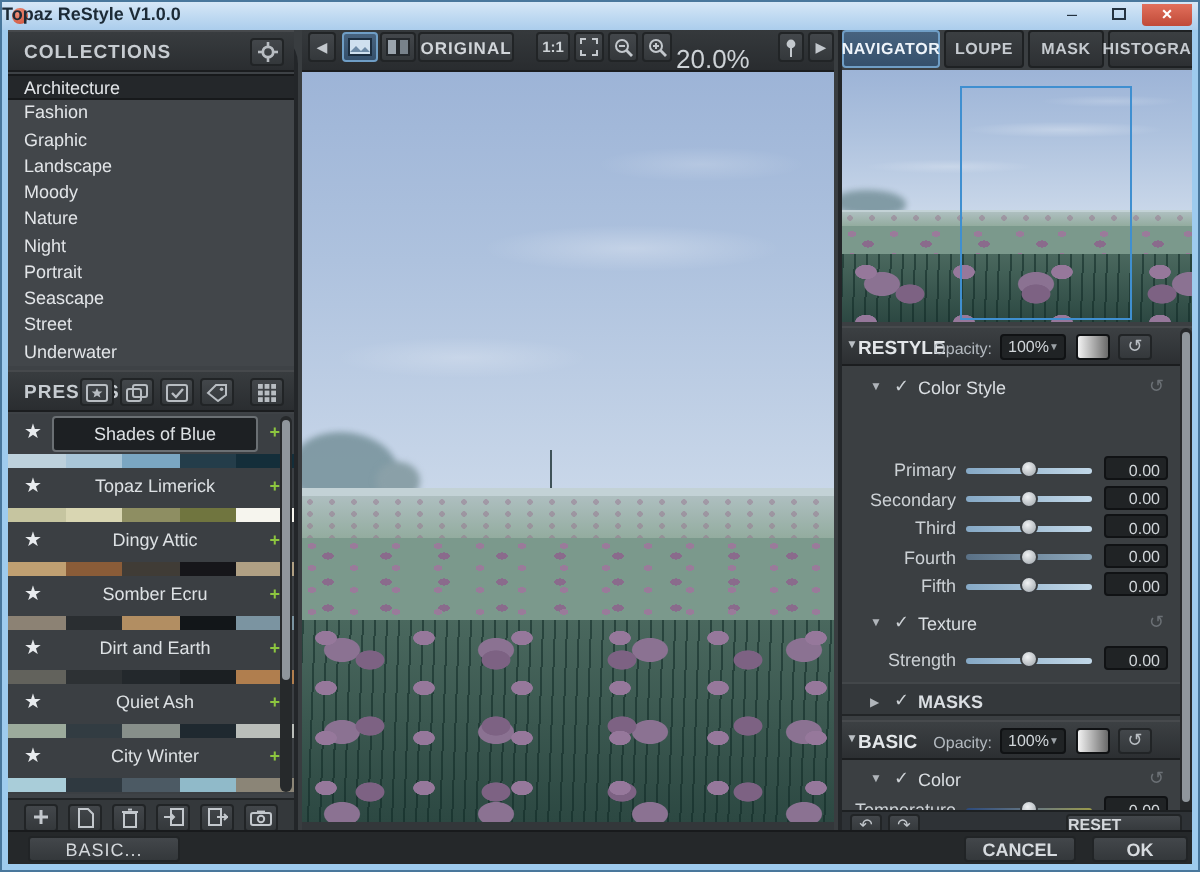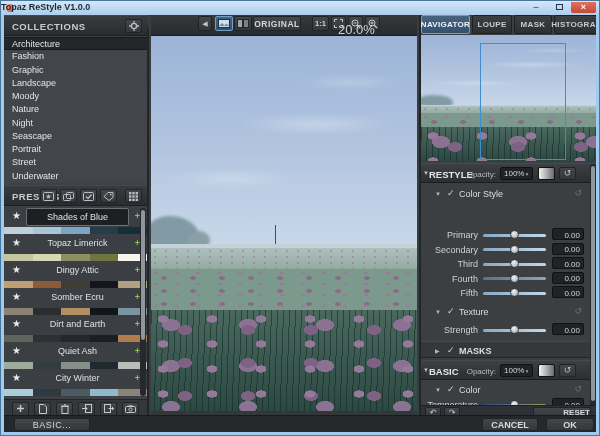--- a/index.html
+++ b/index.html
@@ -69,21 +69,21 @@
   #menu-btn { position:absolute; left:10px; top:2px; width:76px; height:13px;
     font-size:9px; color:#d4d8dc; letter-spacing:.5px; }
   #cancel-btn { position:absolute; left:478px; top:2px; width:56px; height:13px;
     font-size:9px; font-weight:bold; color:#d7dbdf; }
   #ok-btn { position:absolute; left:542px; top:2px; width:48px; height:13px;
     font-size:9px; font-weight:bold; color:#d7dbdf; }
   
   #center { position:absolute; left:147px; top:0; width:266px; bottom:17px; background:#33373a; }
   #ctoolbar { position:absolute; left:0; right:0; top:0; height:21px;
     background:linear-gradient(180deg,#35393c,#292c2f); border-bottom:1px solid #1b1d1f; }
-  #ctoolbar .tbtn { position:absolute; top:1px; height:15px;margin-left:44px; }
+  #ctoolbar .tbtn { position:absolute; top:1px; height:15px; }
   .glyph { font-size:7px; color:#c3c8cd; }
   #original-btn { left:58px; width:48px; font-size:8.5px; font-weight:bold; letter-spacing:.5px;
     color:#d2d6da; }
   #one2one-btn { left:117px; width:17px; font-size:7.5px; font-weight:bold; color:#cdd2d6; }
   #zoom-label { position:absolute; left:187px; top:7px; font-size:13px; color:#cdd2d6; }
   
   .photo { position:absolute; overflow:hidden; background:#bccde3; }
   .sky { position:absolute; left:0; right:0; top:0; height:56%;
     background:linear-gradient(180deg,#9db4d7 0%,#aec2de 45%,#c9d7e9 100%); }
   .sky:after { content:""; position:absolute; inset:0;
@@ -170,21 +170,21 @@
   #rp-scroll { position:absolute; right:2px; top:149px; width:6px; height:253px;
     background:#26292b; border-radius:3px; }
   #rp-scroll i { position:absolute; left:1px; right:1px; top:2px; height:235px;
     background:#8f969c; border-radius:3px; }
   #undo-bar { position:absolute; left:0; right:0; top:390px; height:12px; }
   #undo-bar { background:#2e3236; border-top:1px solid #1d2022; }
   .ur-btn { position:absolute; top:1px; width:16px; height:10px; font-size:8px; line-height:9px;
     text-align:center; color:#c3c8cd; background:linear-gradient(180deg,#43474b,#34383b);
     border:1px solid #212426; border-radius:2px; }
   #reset-btn { position:absolute; right:7px; top:1px; width:58px; height:10px;
-    font-size:8px; font-weight:bold; line-height:9px; text-align:right; color:#d4d8dc;
+    font-size:8px; font-weight:bold; line-height:9px; text-align:left; color:#d4d8dc;
     background:linear-gradient(180deg,#43474b,#34383b); border:1px solid #212426; border-radius:2px; }
   svg { display:block; }
 </style>
 </head>
 <body>
 
 <div id="win">
   <div id="titlebar">
     <span id="app-icon"></span>
     <div id="title">Topaz ReStyle V1.0.0</div>
@@ -214,22 +214,22 @@
       </div>
 
       <div id="collections-list">
         <div class="citem sel">Architecture</div>
         <div class="citem">Fashion</div>
         <div class="citem">Graphic</div>
         <div class="citem">Landscape</div>
         <div class="citem">Moody</div>
         <div class="citem">Nature</div>
         <div class="citem">Night</div>
+        <div class="citem">Portrait</div>
         <div class="citem">Seascape</div>
-        <div class="citem">Portrait</div>
         <div class="citem">Street</div>
         <div class="citem">Underwater</div>
       </div>
 
       <div id="presets-hdr" class="panel-hdr">
         <span class="hlabel">PRESETS</span>
         <div class="hdr-icons">
           <div class="tbtn">
             <svg width="11" height="9" viewBox="0 0 11 9">
               <rect x="0.5" y="0.5" width="10" height="8" rx="1" fill="none" stroke="#b8bdc2"></rect>

